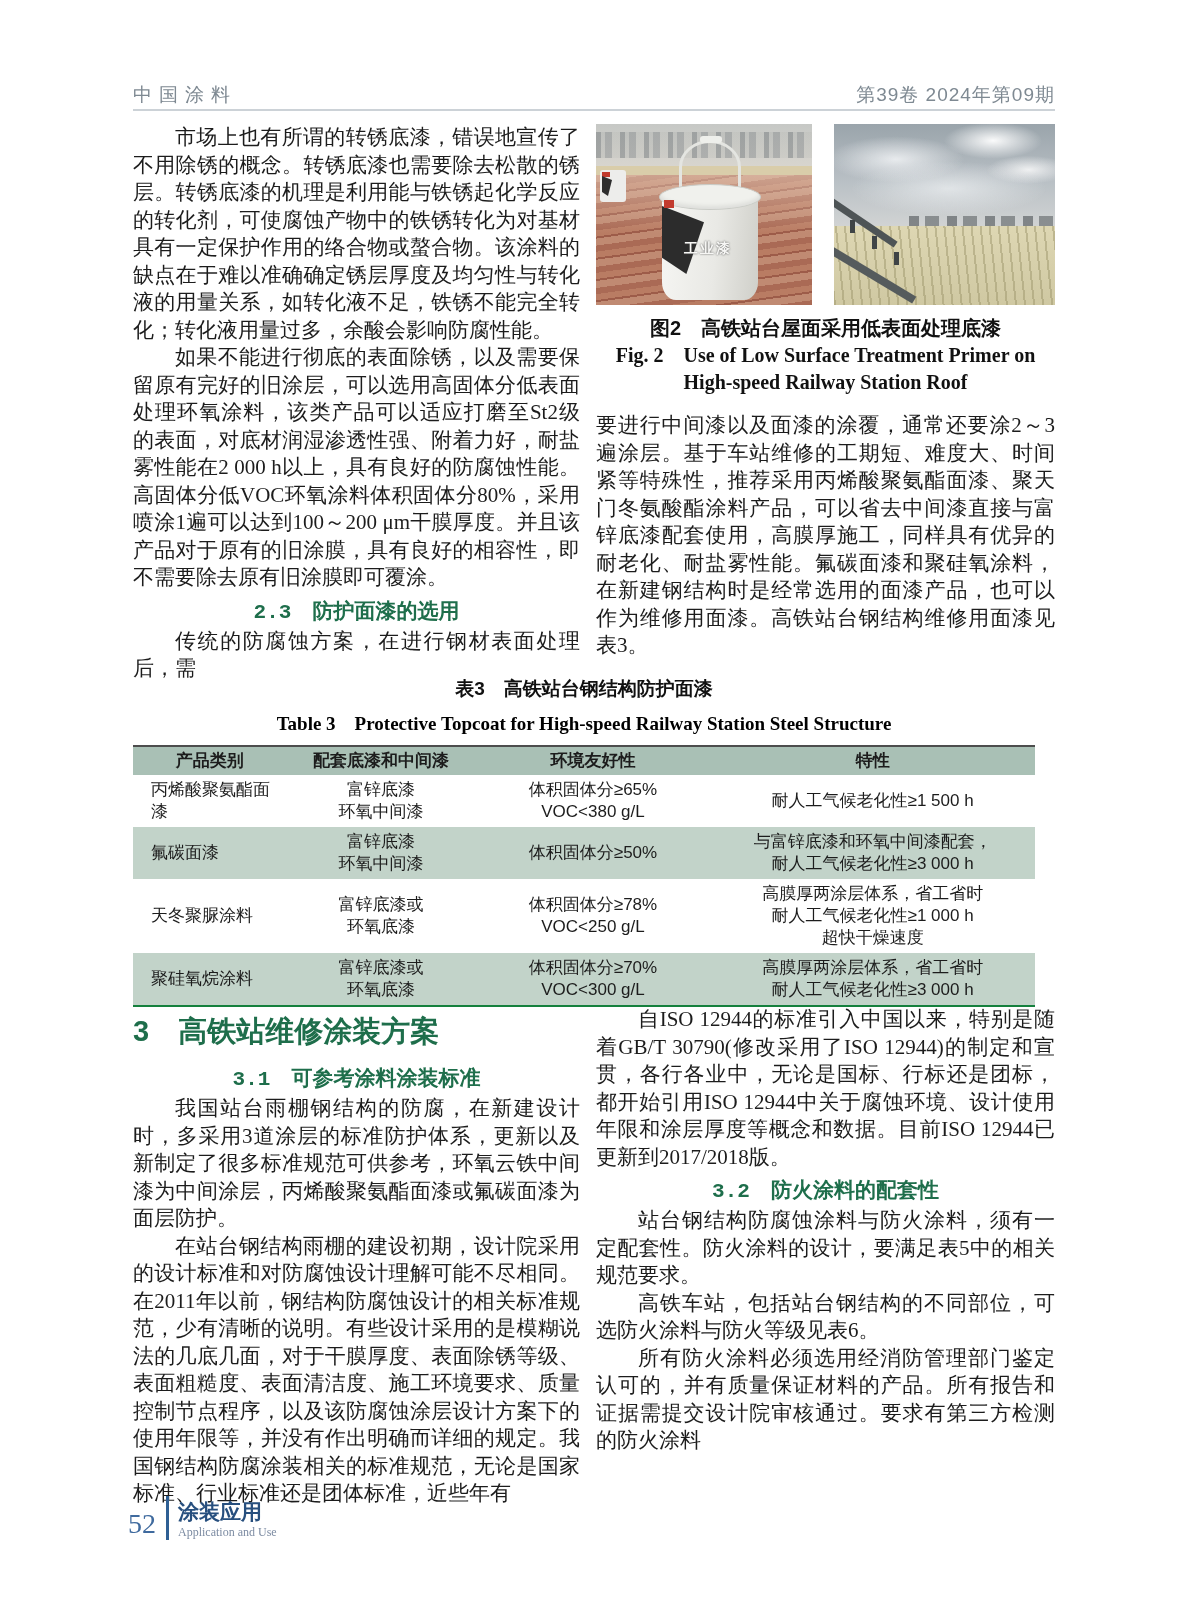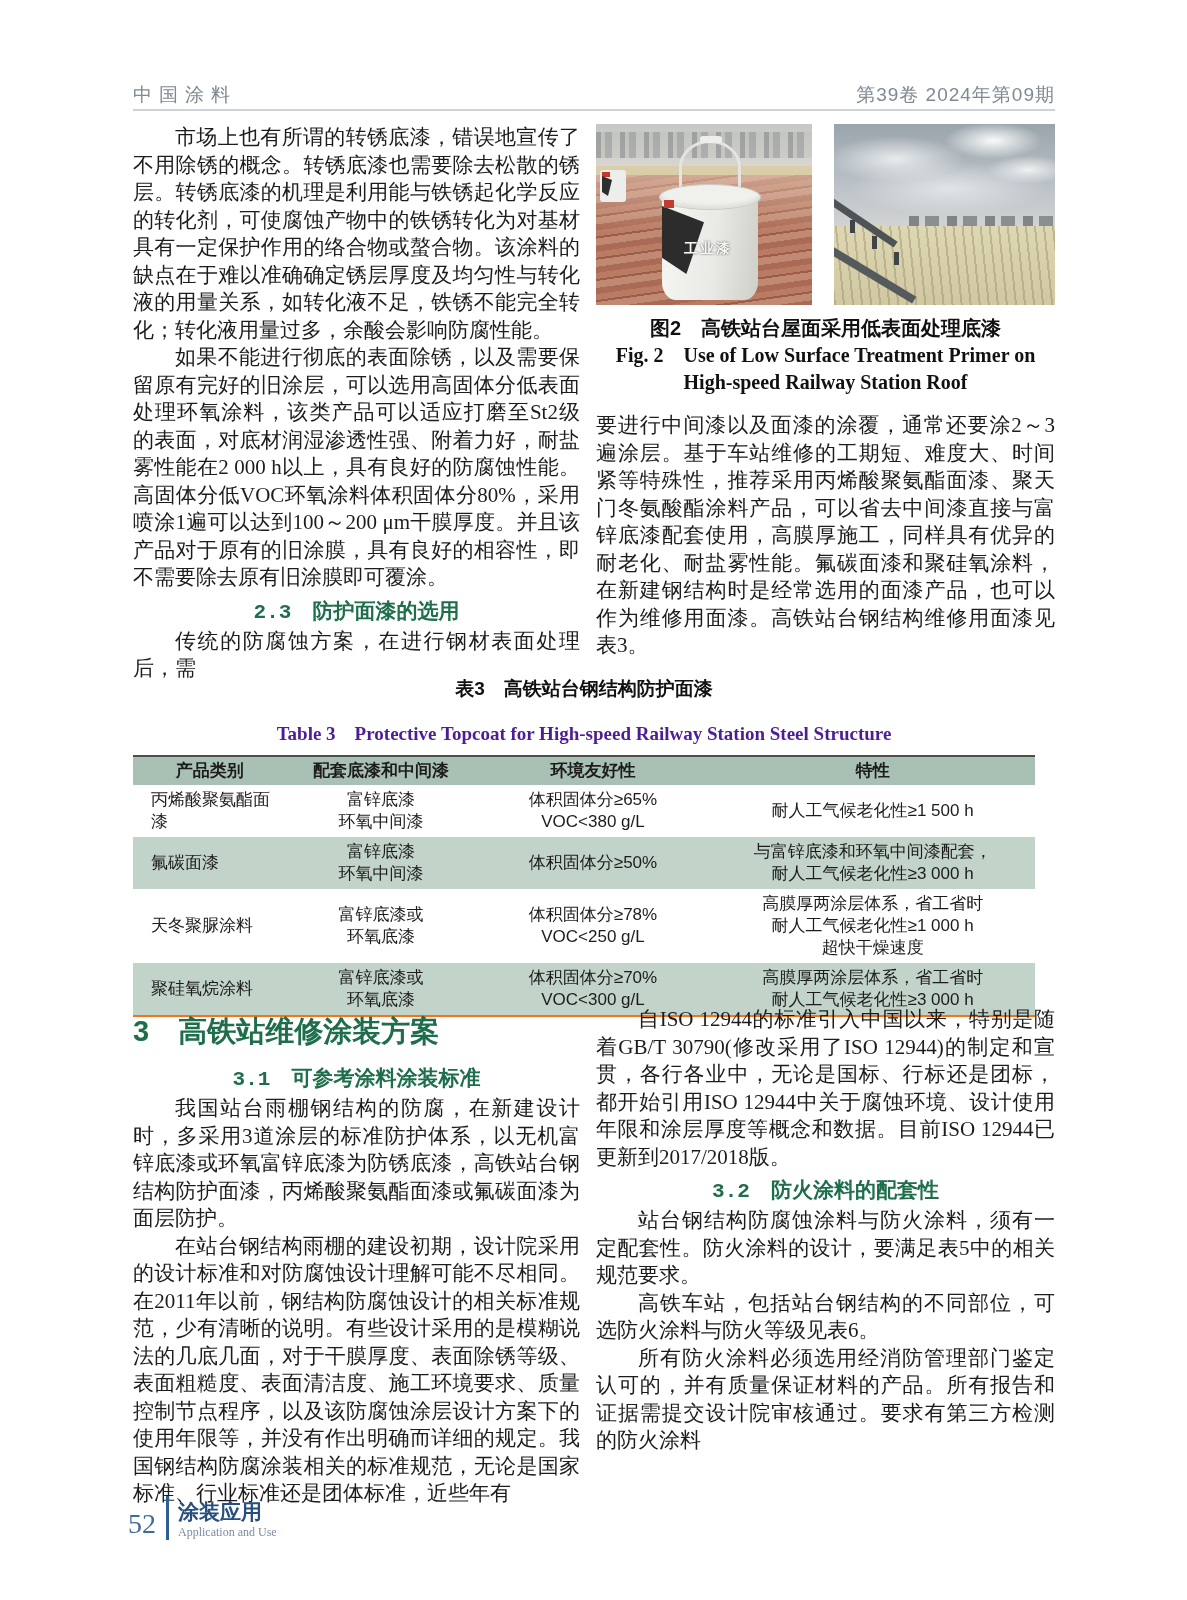--- a/index.html
+++ b/index.html
@@ -73,24 +73,24 @@
   .pr-post.p3 { left:60px; top:128px; }
 
   figcaption { margin-top:10px; text-align:center; }
   .cap-zh { font-family:"Liberation Sans","DejaVu Sans",sans-serif; font-size:20px; font-weight:bold; color:#111; line-height:27px; }
   .cap-en { font-family:"Liberation Serif","DejaVu Serif",serif; font-size:20px; font-weight:bold; color:#111; line-height:27px; }
   .colR .after-fig { margin-top:16px; }
 
   
   .table-block { position:absolute; left:133px; top:676px; width:902px; }
   .tbl-title-zh { text-align:center; font-family:"Liberation Sans","DejaVu Sans",sans-serif; font-size:19px; font-weight:bold; color:#111; }
-  .tbl-title-en { text-align:center; font-family:"Liberation Serif","DejaVu Serif",serif; font-size:19px; font-weight:bold; color:#4c1d95; margin-top:19px; }
+  .tbl-title-en { text-align:center; font-family:"Liberation Serif","DejaVu Serif",serif; font-size:19px; font-weight:bold; color:#000000; margin-top:9px; }
   table.t3 { margin-top:8px; width:902px; border-collapse:collapse; table-layout:fixed;
     font-family:"Liberation Sans","DejaVu Sans",sans-serif; font-size:17px; line-height:22px; color:#1c1c1c;
-    border-top:2px solid #4d4d4d; border-bottom:2px solid #f97316; }
+    border-top:2px solid #4d4d4d; border-bottom:2px solid #15803d; }
   table.t3 th { font-weight:bold; padding:3px 4px; text-align:center; }
   table.t3 td { padding:4px 6px; text-align:center; vertical-align:middle; }
   table.t3 td.c0 { text-align:left; padding-left:18px; }
   .col-w0 { width:17%; } .col-w1 { width:21%; } .col-w2 { width:26%; } .col-w3 { width:36%; }
 
   
   .pfooter { position:absolute; left:128px; top:1496px; display:flex; align-items:flex-end; }
   .pageno { font-family:"Liberation Serif","DejaVu Serif",serif; font-size:28px; color:#3f6a9e; margin-right:10px; margin-top:8px; }
   .vbar { width:3px; height:44px; background:#2e5f94; margin-right:9px; }
   .fzh { font-family:"Liberation Sans","DejaVu Sans",sans-serif; font-size:21px; font-weight:bold; color:#274f7e; line-height:24px; }
@@ -248,21 +248,21 @@
             </td>
         </tr>
       </tbody>
     </table>
   </section>
 
   <section class="band band2">
     <div class="colL">
       <h2 class="bighead">3　高铁站维修涂装方案</h2>
       <h3 class="subhead">3.1　可参考涂料涂装标准</h3>
-      <p class="para indent">我国站台雨棚钢结构的防腐，在新建设计时，多采用3道涂层的标准防护体系，以无机富锌底漆或环氧富锌底漆为防锈底漆，高铁站台钢结构防护面漆，丙烯酸聚氨酯面漆或氟碳面漆为面层防护。</p>
+      <p class="para indent">我国站台雨棚钢结构的防腐，在新建设计时，多采用3道涂层的标准防护体系，更新以及新制定了很多标准规范可供参考，环氧云铁中间漆为中间涂层，丙烯酸聚氨酯面漆或氟碳面漆为面层防护。</p>
       <p class="para indent">在站台钢结构雨棚的建设初期，设计院采用的设计标准和对防腐蚀设计理解可能不尽相同。在2011年以前，钢结构防腐蚀设计的相关标准规范，少有清晰的说明。有些设计采用的是模糊说法的几底几面，对于干膜厚度、表面除锈等级、表面粗糙度、表面清洁度、施工环境要求、质量控制节点程序，以及该防腐蚀涂层设计方案下的使用年限等，并没有作出明确而详细的规定。我国钢结构防腐涂装相关的标准规范，无论是国家标准、行业标准还是团体标准，近些年有</p>
     </div>
     <div class="colR">
       <p class="para indent">自ISO 12944的标准引入中国以来，特别是随着GB/T 30790(修改采用了ISO 12944)的制定和宣贯，各行各业中，无论是国标、行标还是团标，都开始引用ISO 12944中关于腐蚀环境、设计使用年限和涂层厚度等概念和数据。目前ISO 12944已更新到2017/2018版。</p>
       <h3 class="subhead">3.2　防火涂料的配套性</h3>
       <p class="para indent">站台钢结构防腐蚀涂料与防火涂料，须有一定配套性。防火涂料的设计，要满足表5中的相关规范要求。</p>
       <p class="para indent">高铁车站，包括站台钢结构的不同部位，可选防火涂料与防火等级见表6。</p>
       <p class="para indent">所有防火涂料必须选用经消防管理部门鉴定认可的，并有质量保证材料的产品。所有报告和证据需提交设计院审核通过。要求有第三方检测的防火涂料</p>
     </div>
   </section>

